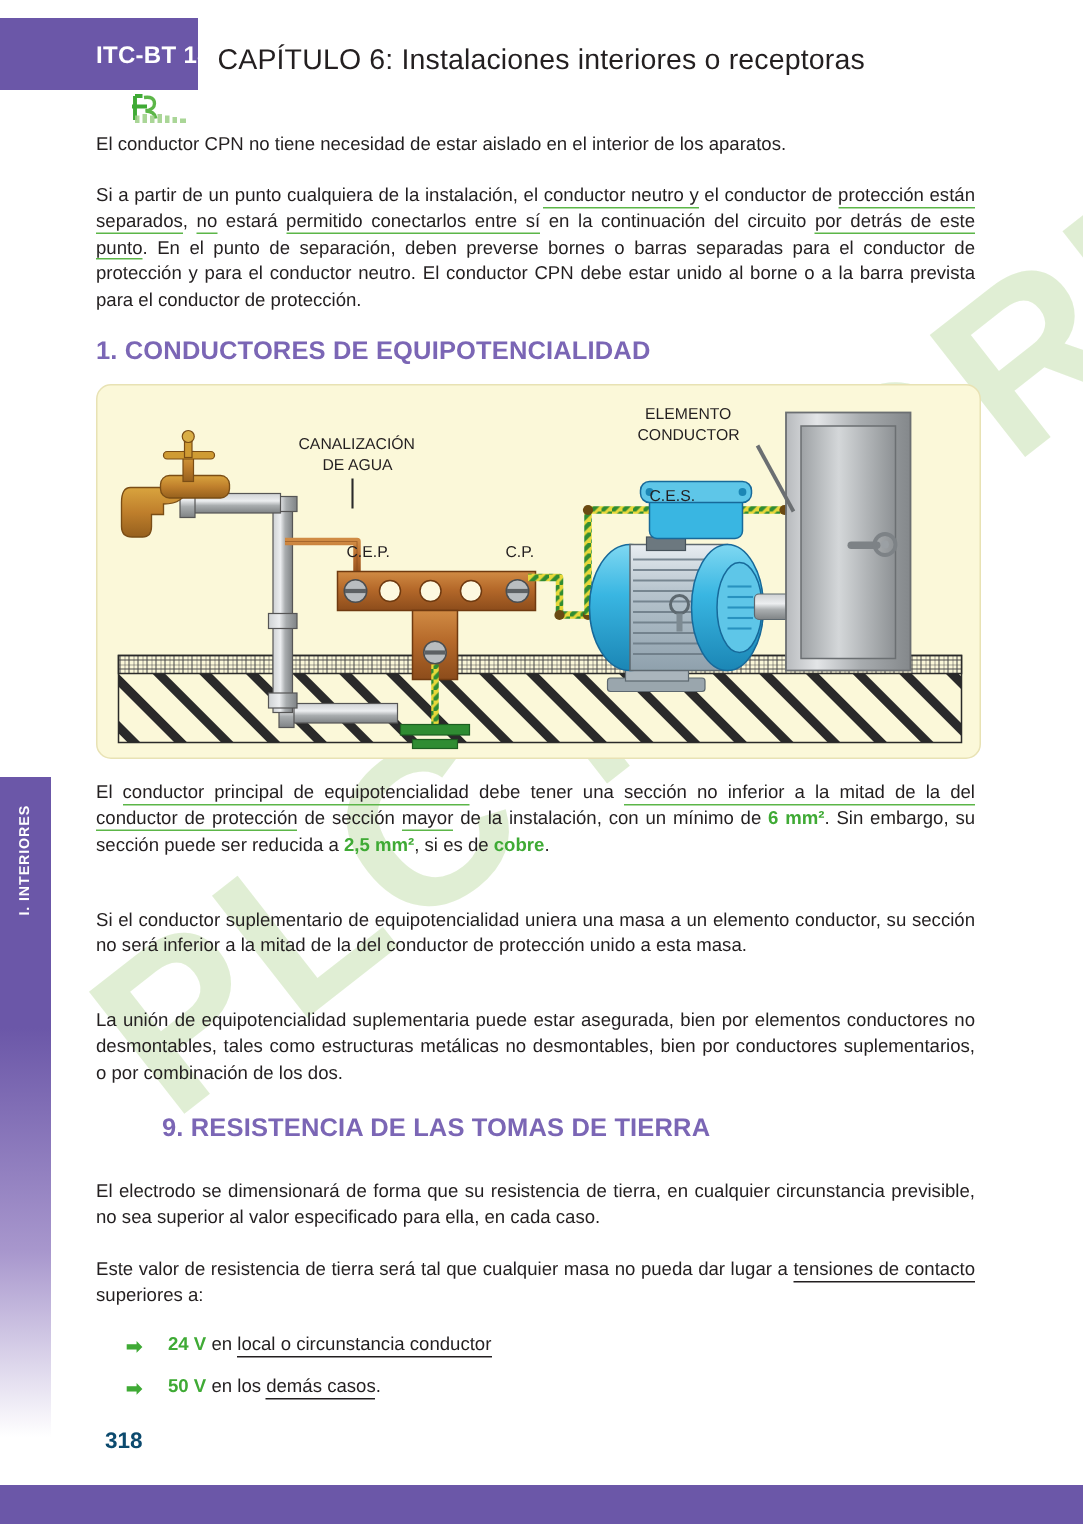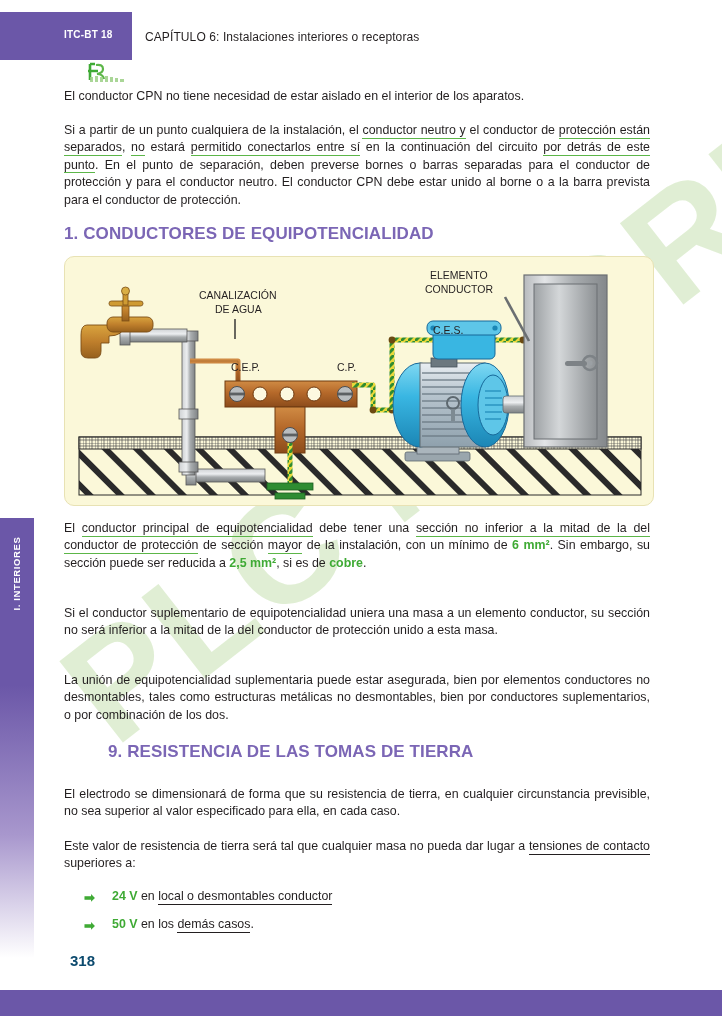--- a/index.html
+++ b/index.html
@@ -51,27 +51,27 @@
     z-index: 4;
   }
   .hdr-purple-tab {
     position: absolute; left: 0; top: 12px;
     width: 132px; height: 48px;
     background: #6b57a8;
     z-index: 5;
   }
   .hdr-code {
     position: absolute; left: 64px; top: 29px;
-    font-size: 10px; font-weight: bold;
+    font-size: 16px; font-weight: bold;
     color: #ffffff; letter-spacing: .2px;
     z-index: 6;
   }
   .hdr-title {
     position: absolute; left: 145px; top: 30px;
-    font-size: 12px; color: #231f20;
+    font-size: 19px; color: #231f20;
     letter-spacing: .1px;
     font-family: "Liberation Sans", sans-serif;
     z-index: 6;
   }
 
   
   .logo {
     position: absolute; left: 86px; top: 62px;
     width: 60px; height: 26px; z-index: 6;
   }
@@ -406,21 +406,21 @@
 
     <div class="para" style="top:605px;">Si el conductor suplementario de equipotencialidad uniera una masa a un elemento conductor, su sección no será inferior a la mitad de la del conductor de protección unido a esta masa.</div>
 
     <h2 class="sec" style="top:742px;margin-left:44px;">9. RESISTENCIA DE LAS TOMAS DE TIERRA</h2>
 
     <div class="para" style="top:786px;">El electrodo se dimensionará de forma que su resistencia de tierra, en cualquier circunstancia previsible, no sea superior al valor especificado para ella, en cada caso.</div>
 
     <div class="para" style="top:838px;"><span>Este valor de resistencia de tierra será tal que cualquier masa no pueda dar lugar a </span><span class="ublack">tensiones de contacto</span><span> superiores a:</span></div>
 
     <div class="bullet" style="top:888px;">
-      <span class="arrow">➡</span><span class="grn">24 V</span><span> en </span><span class="ublack">local o desmontables conductor</span><span></span>
+      <span class="arrow">➡</span><span class="grn">24 V</span><span> en </span><span class="ublack">local o circunstancia conductor</span><span></span>
     </div>
     <div class="bullet" style="top:916px;">
       <span class="arrow">➡</span><span class="grn">50 V</span><span> en los </span><span class="ublack">demás casos</span><span>.</span>
     </div>
 
     <div class="pageno">318</div>
   </div>
 </div>
 
 </body></html>

